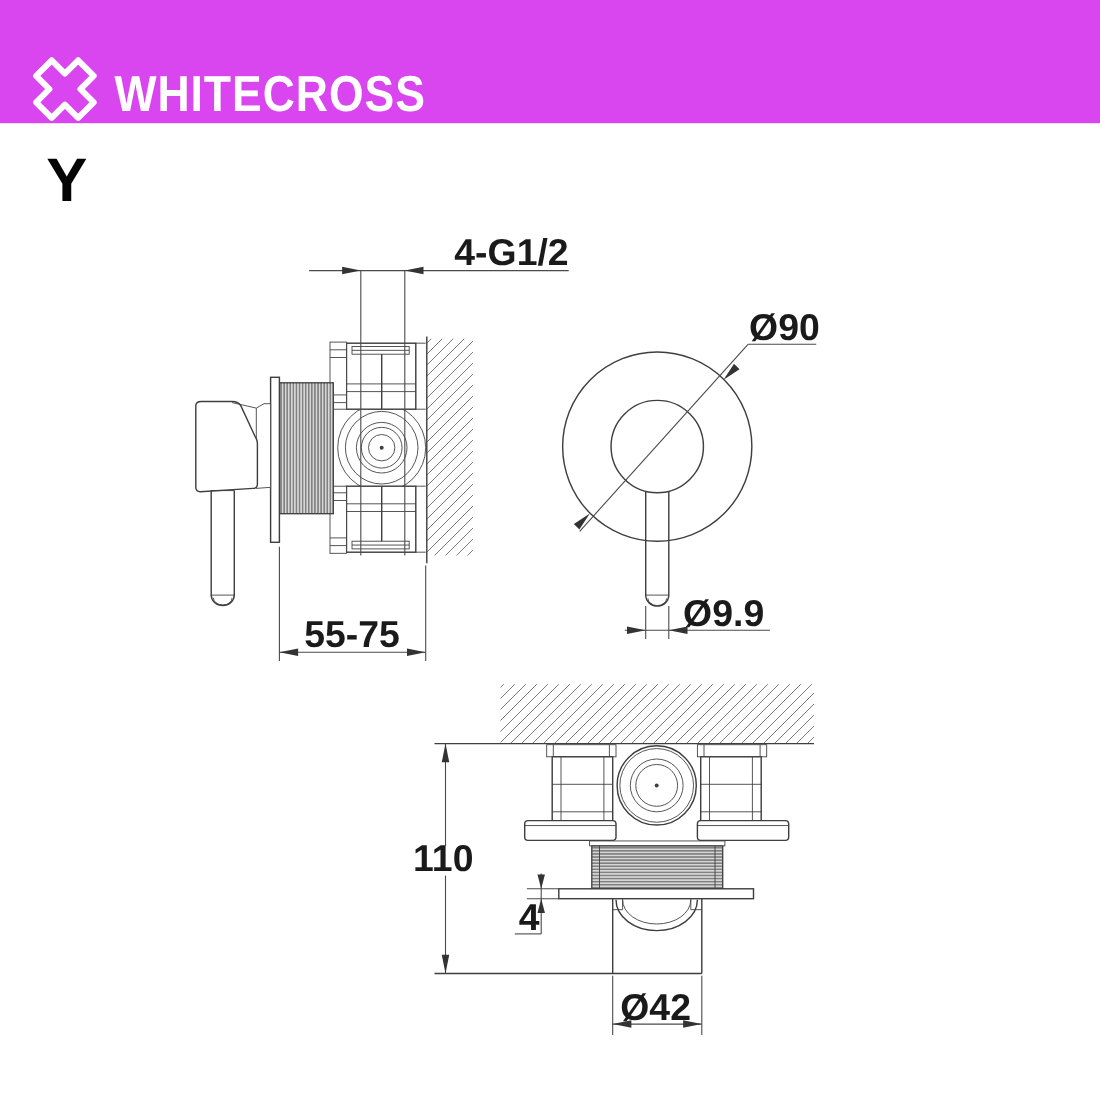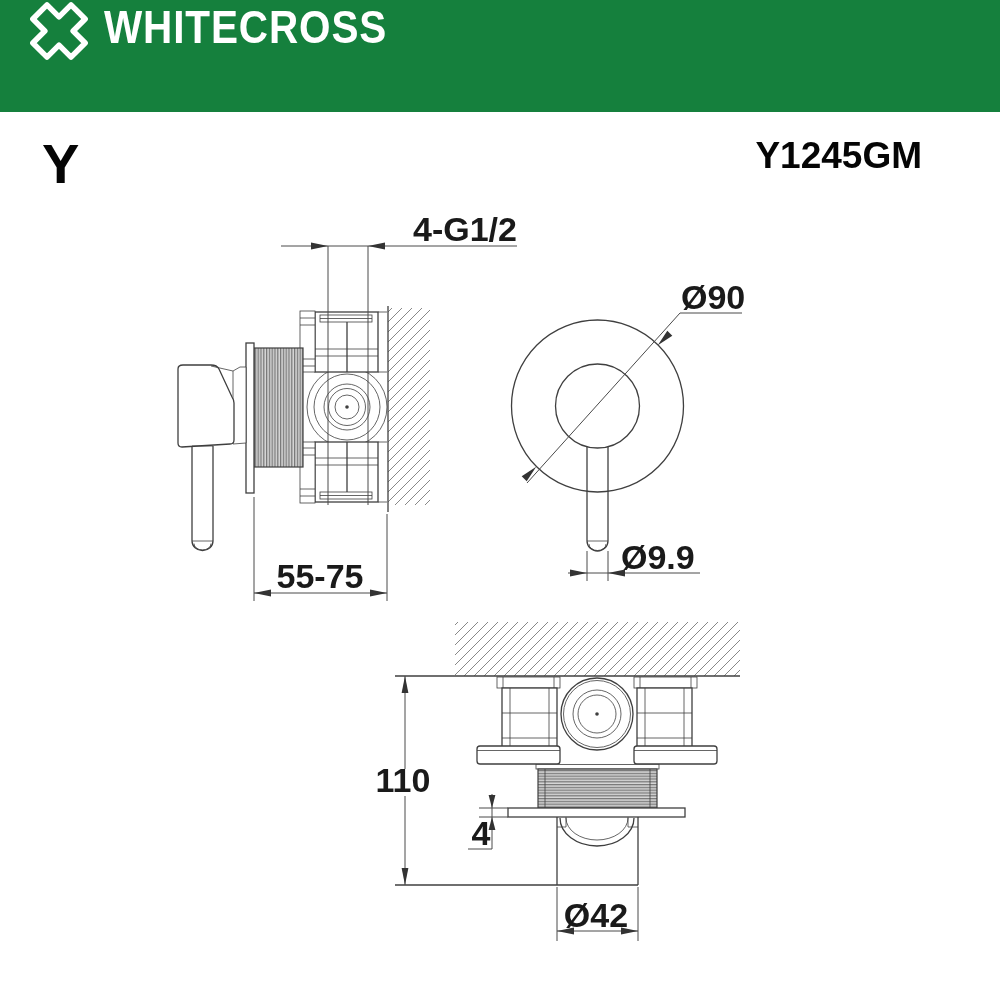--- a/index.html
+++ b/index.html
@@ -1,19 +1,19 @@
 <!DOCTYPE html>
 <html><head>
 <meta charset="utf-8">
 <style>
   html,body{margin:0;padding:0;background:#ffffff;}
   .canvas{position:relative;width:1000px;height:1000px;background:#ffffff;overflow:hidden;
           font-family:"Liberation Sans",sans-serif;}
-  .topbar{position:absolute;left:0;top:0;width:1000px;height:112px;background:#15803d;
-          display:flex;align-items:flex-start;}
+  .topbar{position:absolute;left:0;top:0;width:1000px;height:112px;background:#d946ef;
+          display:flex;align-items:flex-end;}
   .logo{margin-left:28px;flex:0 0 auto;}
   .brand{color:#ffffff;font-size:46px;font-weight:700;letter-spacing:1px;margin-left:14px;
          transform:scaleX(0.88);transform-origin:left center;white-space:nowrap;}
   .series{position:absolute;left:42px;top:136px;font-size:56px;font-weight:700;color:#050505;line-height:1;}
   .model{position:absolute;right:78px;top:137px;font-size:37px;font-weight:700;color:#050505;line-height:1;}
   svg.draw{position:absolute;left:0;top:0;}
   .ln{stroke:#3f3f3f;fill:none;stroke-width:1.3;}
   .thin{stroke-width:0.8;}
   .wfill{fill:#ffffff;}
   .dim{stroke:#4a4a4a;fill:none;stroke-width:1;}
@@ -26,21 +26,20 @@
 <div class="canvas">
 
   <div class="topbar">
     <svg class="logo" width="62" height="62" viewBox="0 0 62 62">
       <path transform="translate(31,31) rotate(45)" d="M -10,-27 L 10,-27 L 10,-10 L 27,-10 L 27,10 L 10,10 L 10,27 L -10,27 L -10,10 L -27,10 L -27,-10 L -10,-10 Z" fill="none" stroke="#ffffff" stroke-width="5.5" stroke-linejoin="round"></path>
     </svg>
     <span class="brand">WHITECROSS</span>
   </div>
 
   <div class="series">Y</div>
-  <div class="model">Y1245GM</div>
 
   <svg class="draw" width="1000" height="1000" viewBox="0 0 1000 1000">
     <defs>
       <pattern id="hatch10" width="10" height="10" patternUnits="userSpaceOnUse">
         <path d="M0,10 L10,0" stroke="#7a7a7a" stroke-width="0.9" fill="none"></path>
       </pattern>
       <pattern id="vthr" width="2.8" height="10" patternUnits="userSpaceOnUse">
         <rect width="2.8" height="10" fill="#d6d6d6"></rect>
         <line x1="0.7" y1="0" x2="0.7" y2="10" stroke="#5f5f5f" stroke-width="1"></line>
       </pattern>

